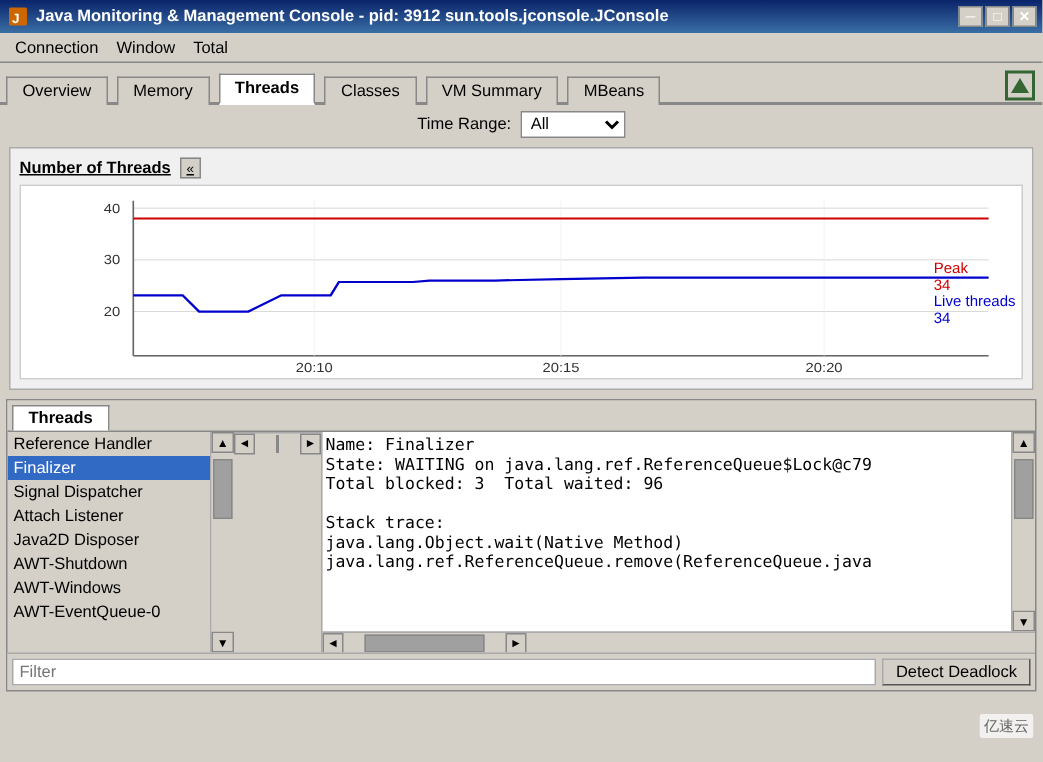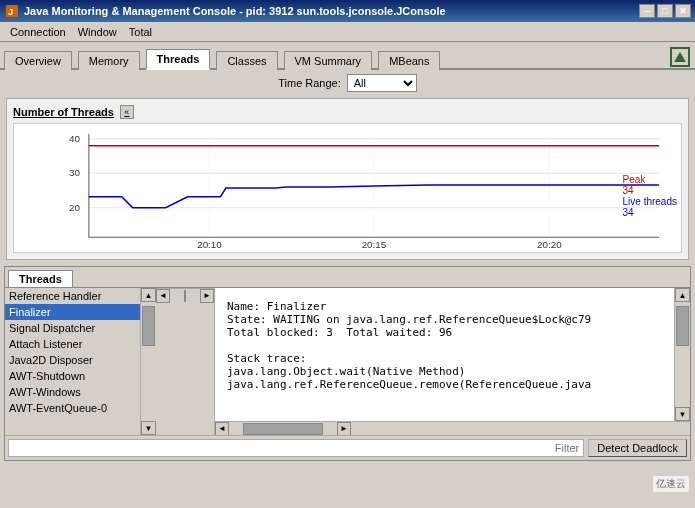--- a/index.html
+++ b/index.html
@@ -213,21 +213,20 @@
       background: #d4d0c8;
       border-top: 1px solid #aaa;
       gap: 4px;
     }
     .filter-input {
       flex: 1;
       font-size: 11px;
       border: 1px solid #aaa;
       padding: 2px 4px;
       background: white;
-      text-align: right;
     }
     .detect-btn {
       padding: 2px 8px;
       font-size: 11px;
       background: #d4d0c8;
       border: 1px outset #aaa;
       cursor: pointer;
     }
 
     
@@ -312,21 +311,21 @@
     }
     .detail-scroll-inner {
       display: flex;
       flex: 1;
       overflow: hidden;
     }
     .detail-text {
       flex: 1;
       font-family: monospace;
       font-size: 11px;
-      padding: 12px;
+      padding: 2px;
       overflow: hidden;
       background: white;
       white-space: pre;
     }
     .detail-vscroll {
       width: 16px;
       background: #d4d0c8;
       border-left: 1px solid #aaa;
       display: flex;
       flex-direction: column;

